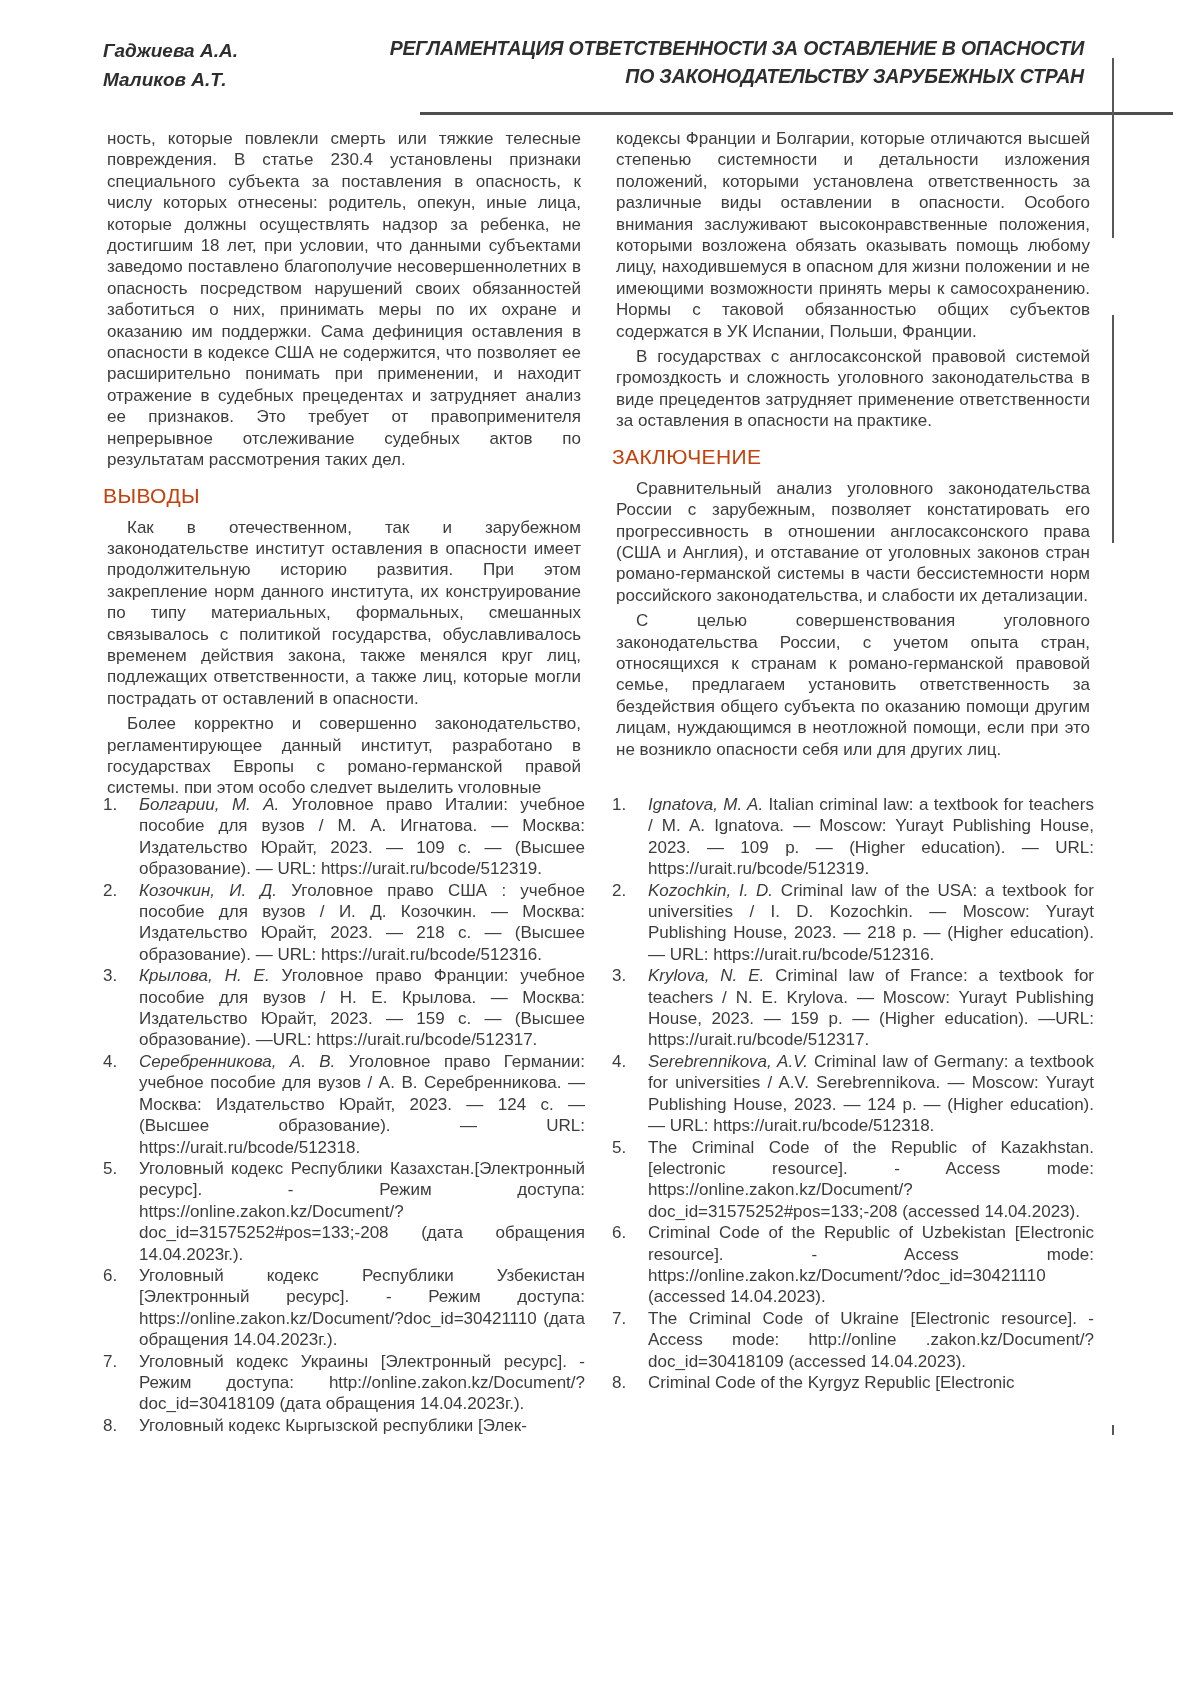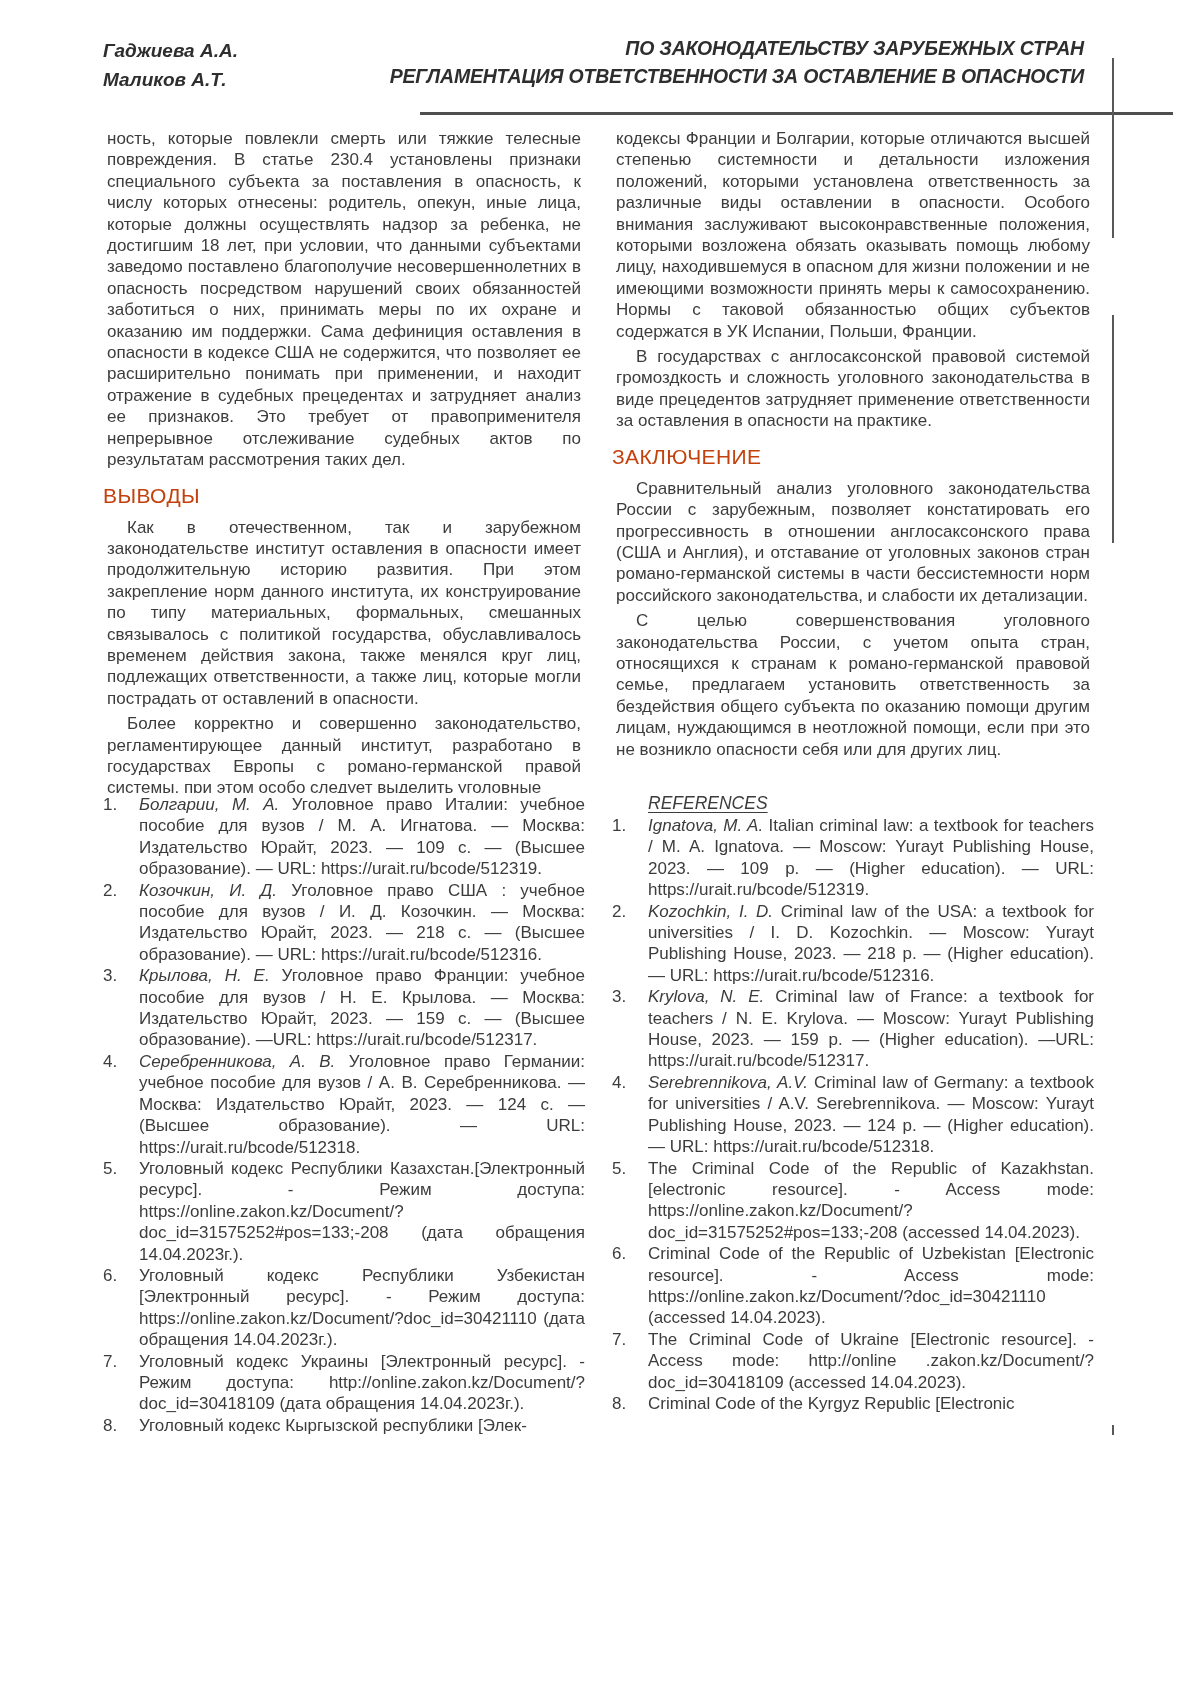--- a/index.html
+++ b/index.html
@@ -62,22 +62,22 @@
 <body>
 
 <div class="page">
 
   <div class="authors">
     <div>Гаджиева А.А.</div>
     <div>Маликов А.Т.</div>
   </div>
 
   <div class="title-block">
+    <div>РЕГЛАМЕНТАЦИЯ ОТВЕТСТВЕННОСТИ ЗА ОСТАВЛЕНИЕ В ОПАСНОСТИ</div>
     <div>ПО ЗАКОНОДАТЕЛЬСТВУ ЗАРУБЕЖНЫХ СТРАН</div>
-    <div>РЕГЛАМЕНТАЦИЯ ОТВЕТСТВЕННОСТИ ЗА ОСТАВЛЕНИЕ В ОПАСНОСТИ</div>
   </div>
 
   <div class="rule-header"></div>
   <div class="vline vline-a"></div>
   <div class="vline vline-b"></div>
   <div class="vline vline-c"></div>
 
   <main class="content">
 
     <section class="body-cell">
@@ -134,21 +134,20 @@
           </li>
 
           <li class="ref-item">
             <span class="ref-num">8.</span>
             <span class="ref-text"> <span>Уголовный кодекс Кыргызской республики [Элек-</span></span>
           </li>
         </ol>
     </section>
 
     <section>
-      <h3 class="refs-heading">REFERENCES</h3>
       <ol class="ref-list">
 
           <li class="ref-item">
             <span class="ref-num">1.</span>
             <span class="ref-text"><i class="ref-author">Ignatova, M. A.</i> <span>Italian criminal law: a textbook for teachers / M. A. Ignatova. — Moscow: Yurayt Publishing House, 2023. — 109 p. — (Higher education). — URL: https://urait.ru/bcode/512319.</span></span>
           </li>
 
           <li class="ref-item">
             <span class="ref-num">2.</span>
             <span class="ref-text"><i class="ref-author">Kozochkin, I. D.</i> <span>Criminal law of the USA: a textbook for universities / I. D. Kozochkin. — Moscow: Yurayt Publishing House, 2023. — 218 p. — (Higher education). — URL: https://urait.ru/bcode/512316.</span></span>

